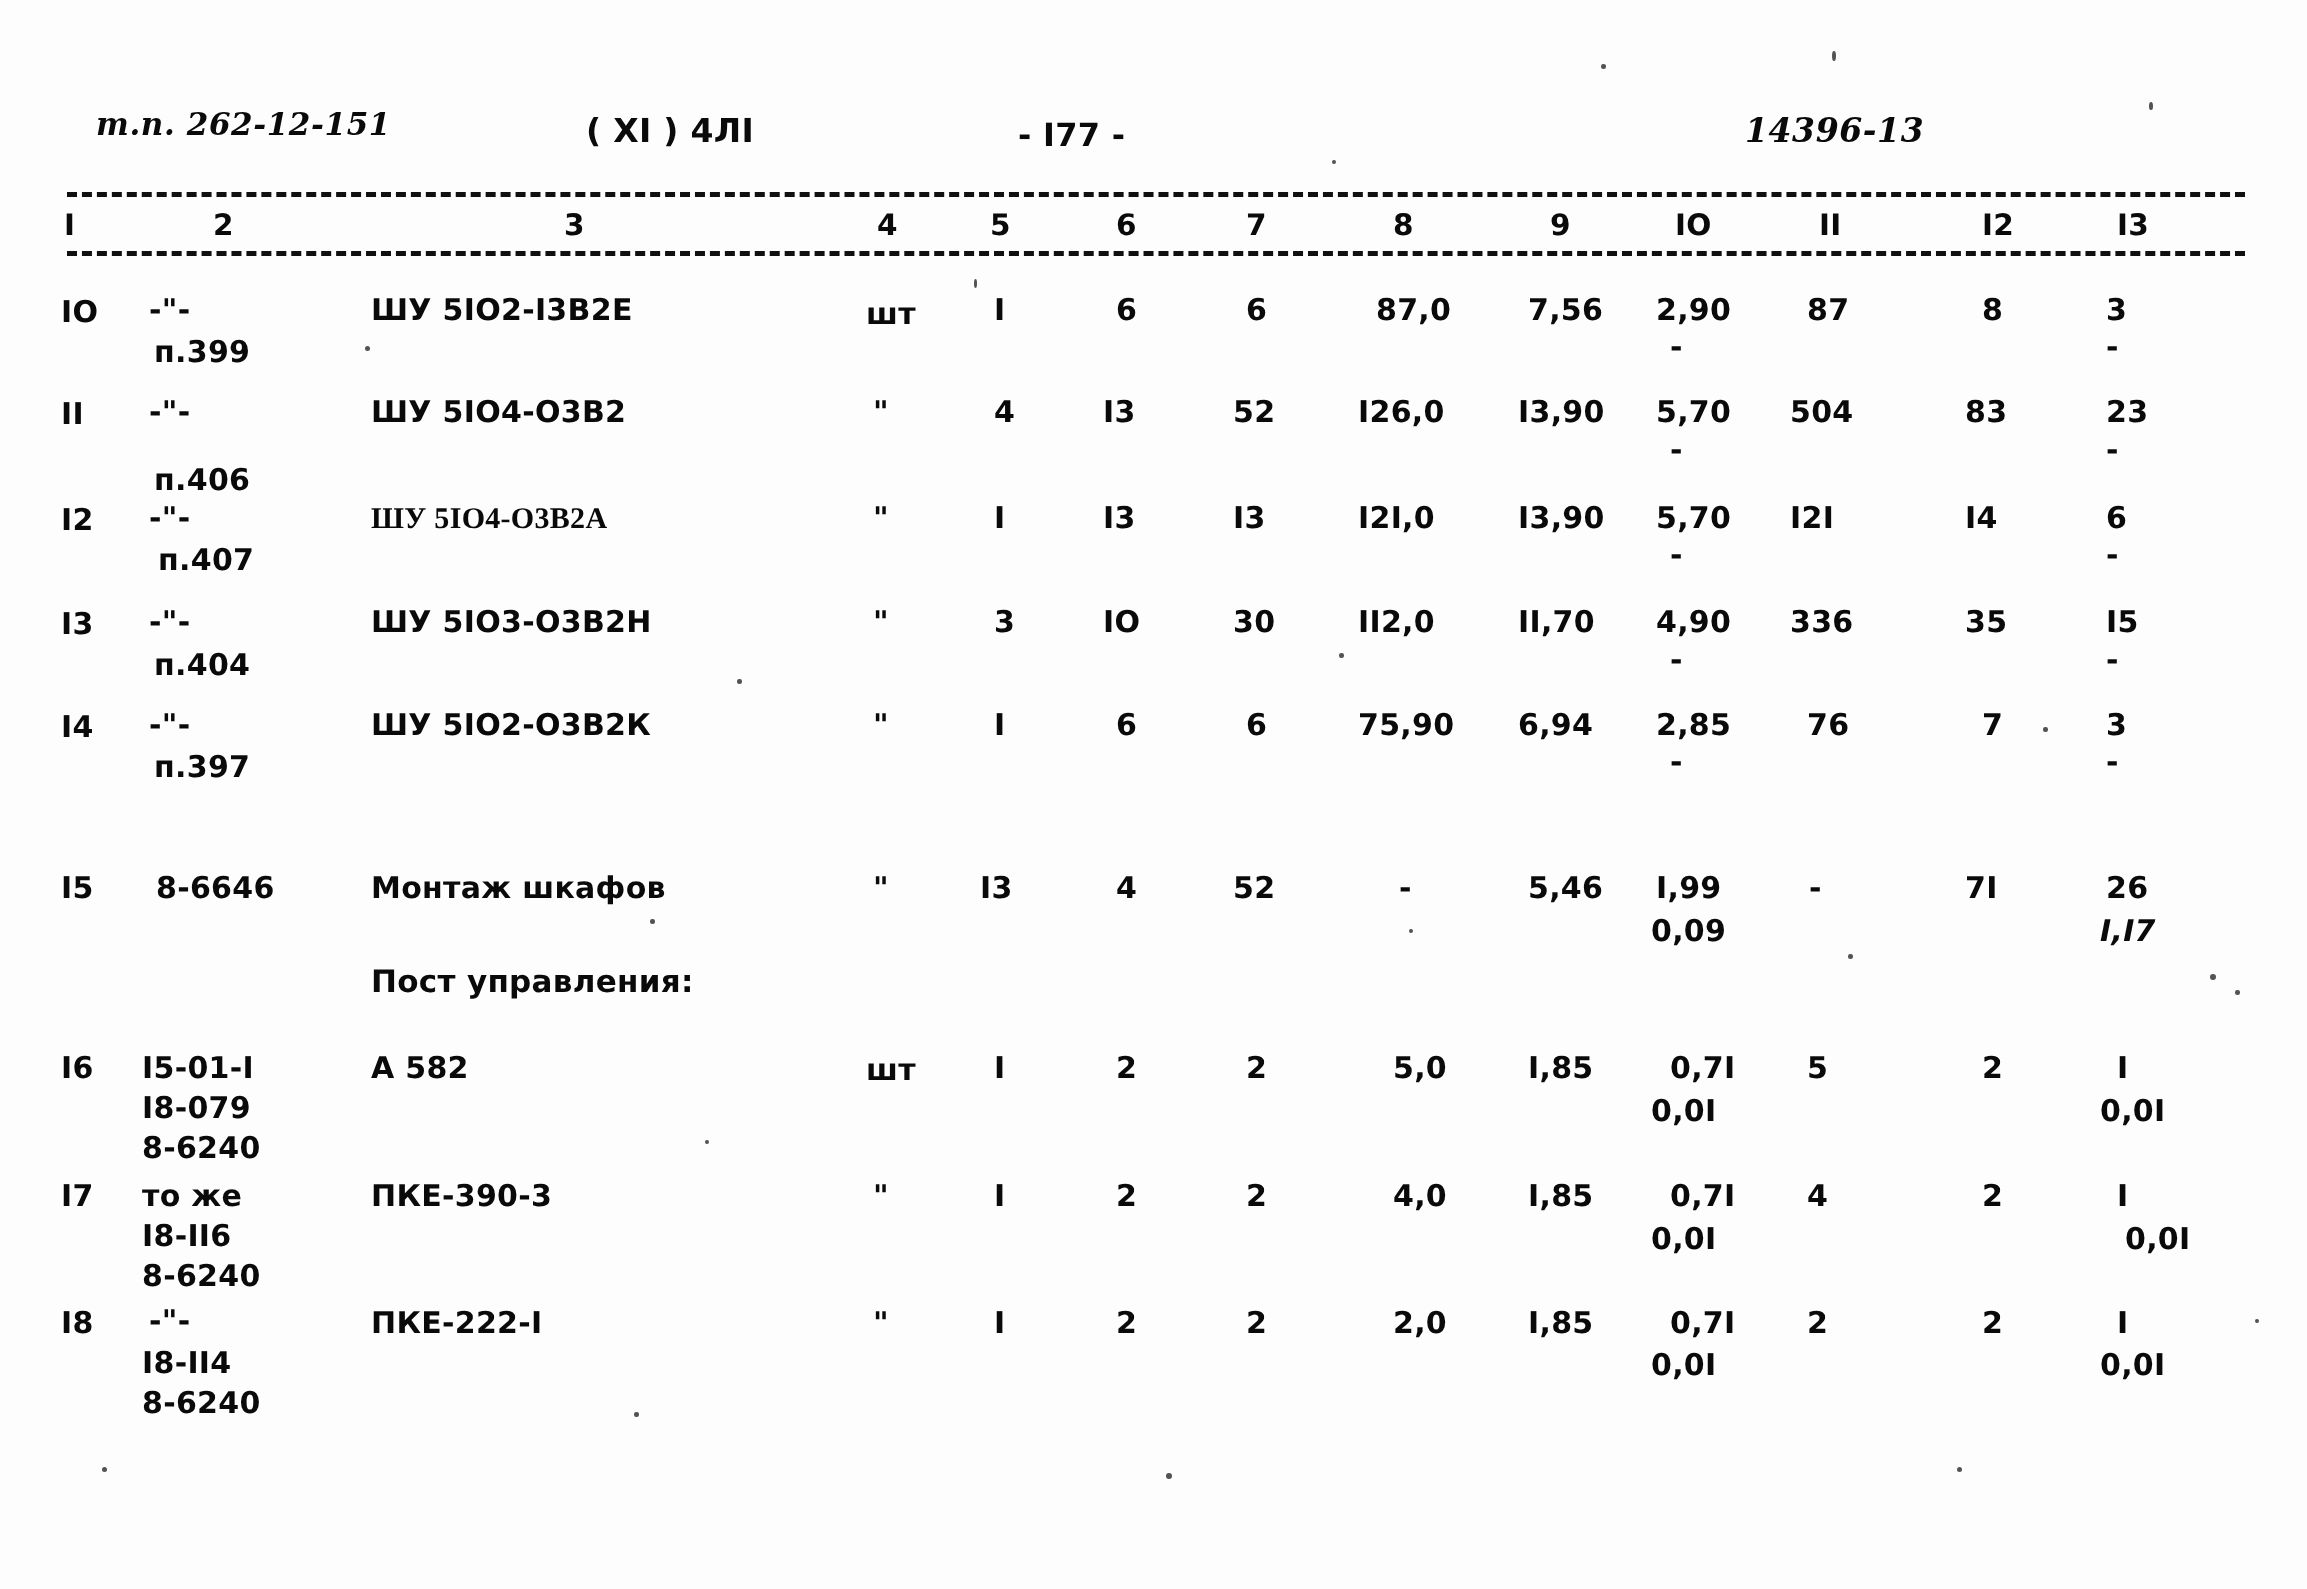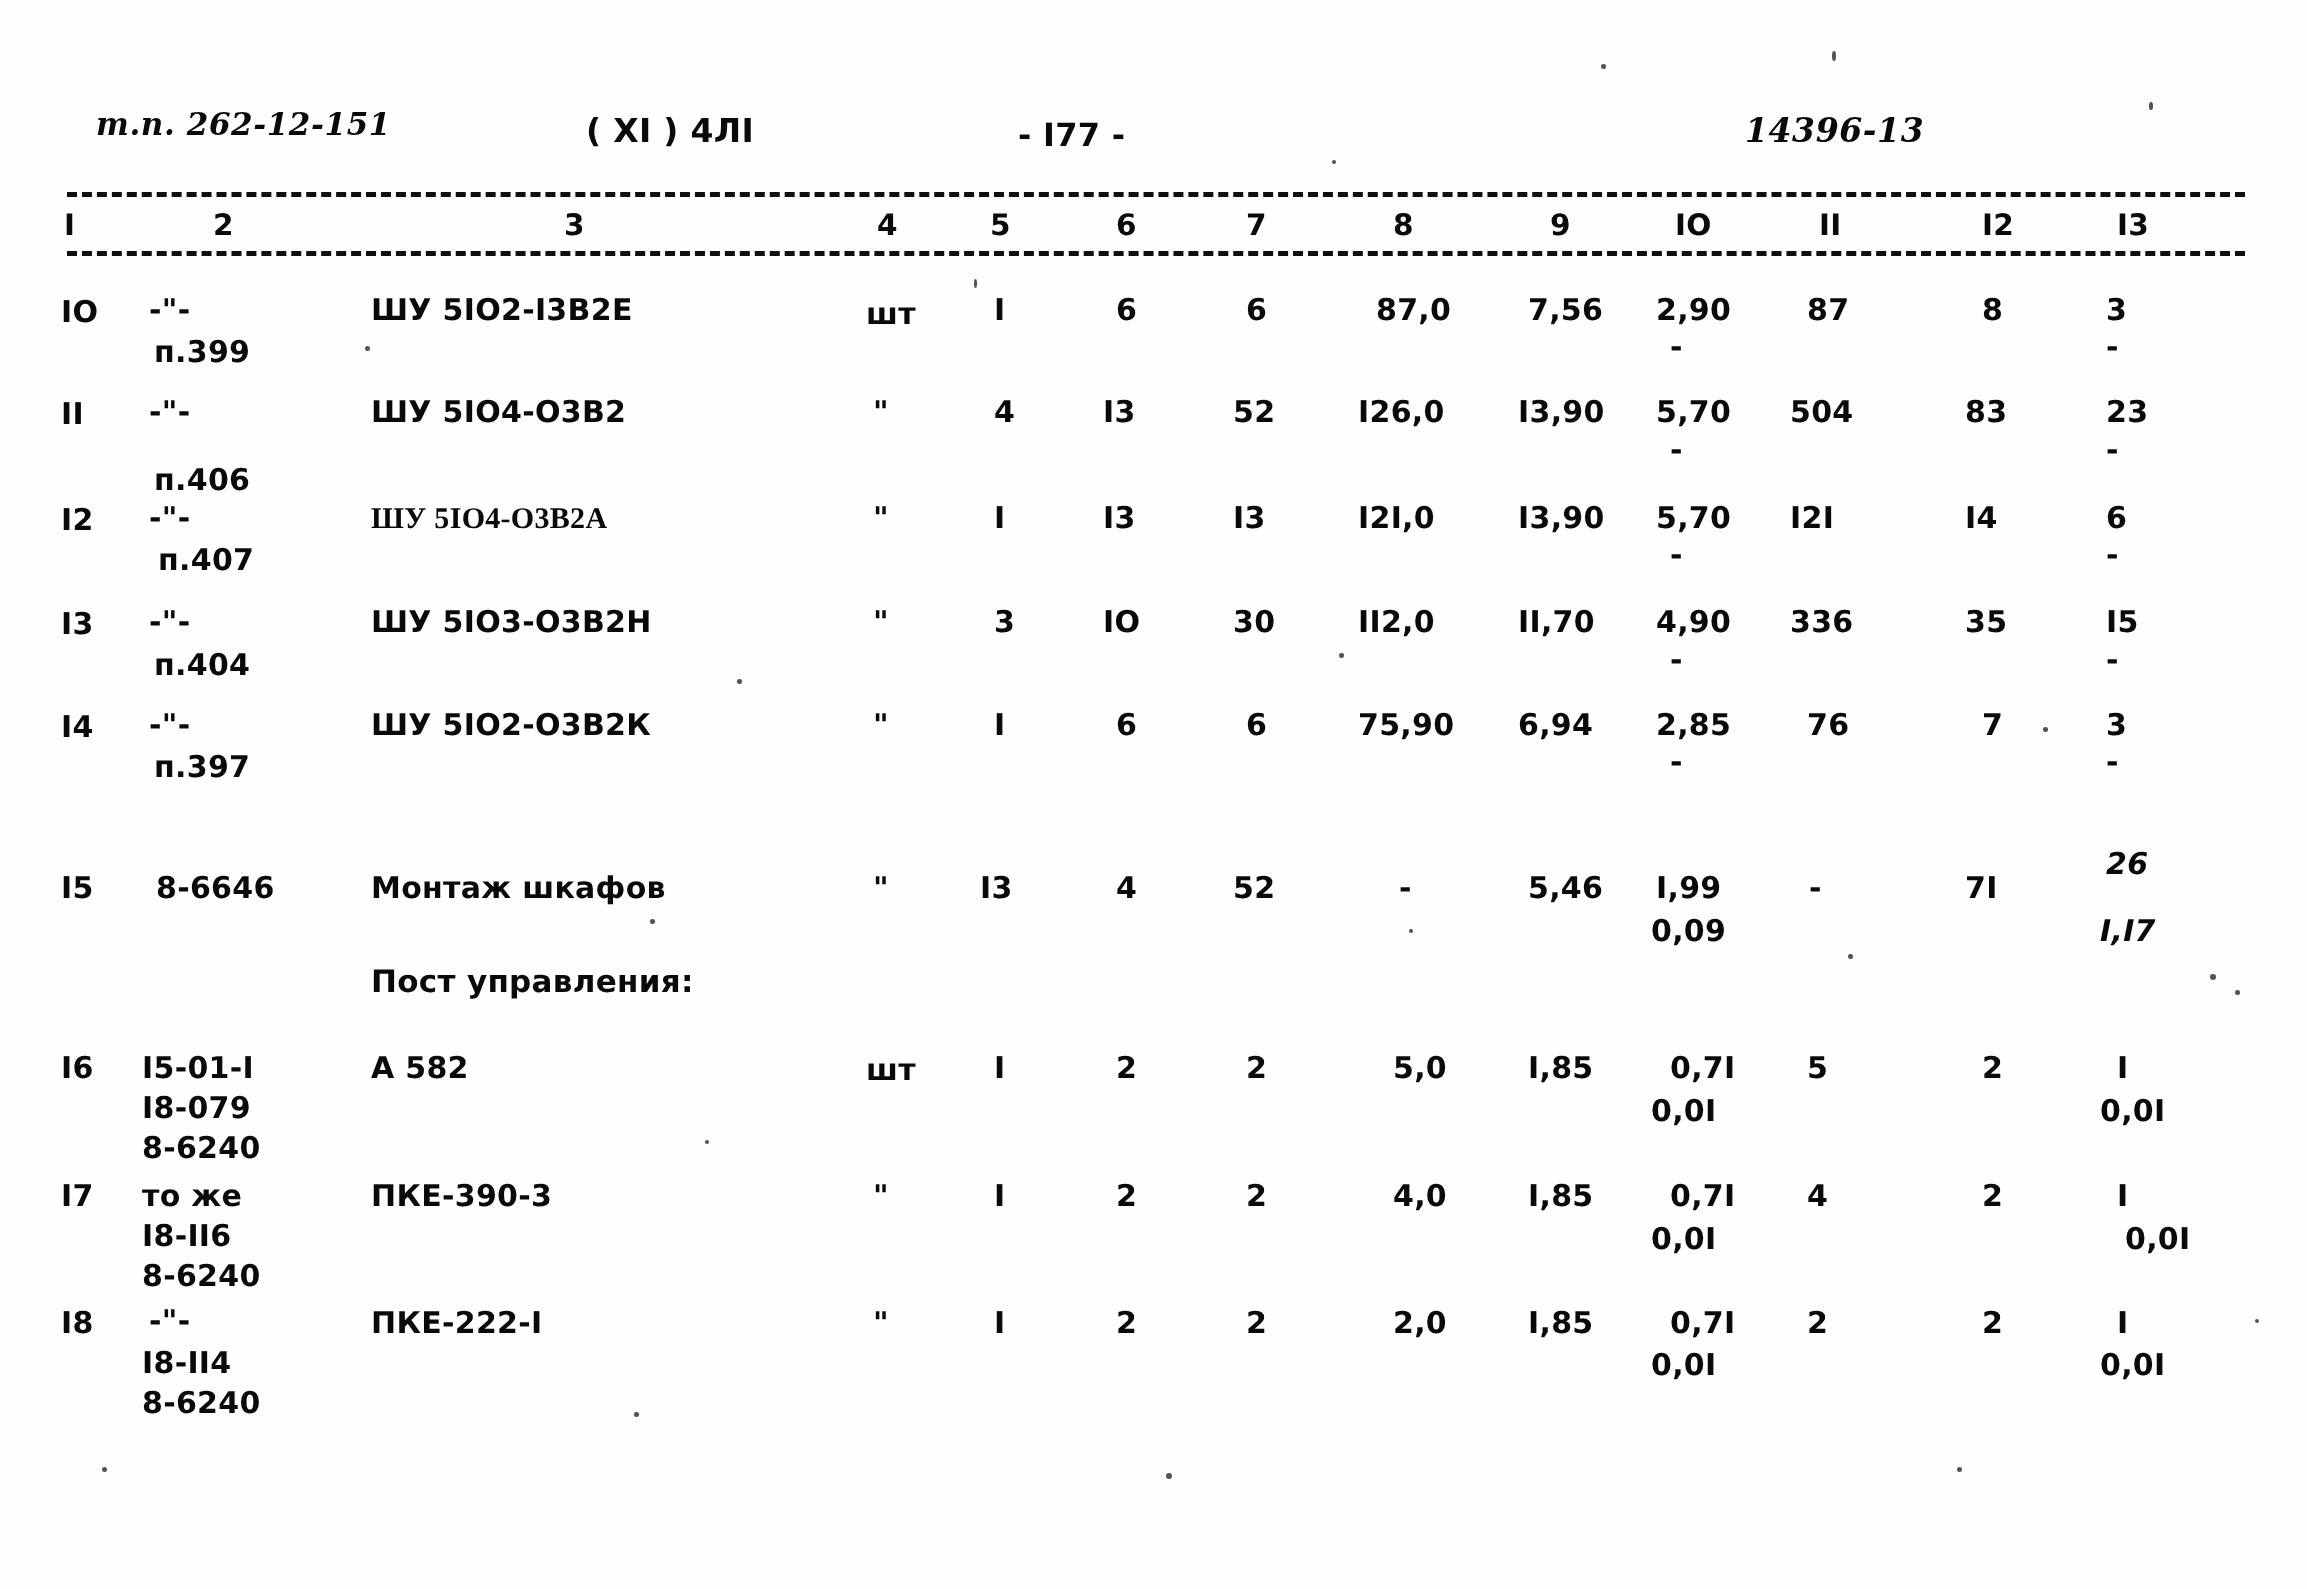--- a/index.html
+++ b/index.html
@@ -183,21 +183,21 @@
   <div class="t sz-cell" style="left:873px;top:874px;">"</div>
   <div class="t sz-cell" style="left:980px;top:874px;">I3</div>
   <div class="t sz-cell" style="left:1116px;top:874px;">4</div>
   <div class="t sz-cell" style="left:1233px;top:874px;">52</div>
   <div class="t sz-cell" style="left:1399px;top:874px;">-</div>
   <div class="t sz-cell" style="left:1528px;top:874px;">5,46</div>
   <div class="t sz-cell" style="left:1656px;top:874px;">I,99</div>
   <div class="t sz-cell" style="left:1651px;top:917px;">0,09</div>
   <div class="t sz-cell" style="left:1809px;top:874px;">-</div>
   <div class="t sz-cell" style="left:1965px;top:874px;">7I</div>
-  <div class="t sz-cell" style="left:2106px;top:850px;font-style:italic;">26</div>
+  <div class="t sz-cell" style="left:2106px;top:874px;">26</div>
   <div class="t sz-cell" style="left:2100px;top:917px;font-style:italic;">I,I7</div>
 
   <div class="t sz-sub" style="left:371px; top:967px; font-size:31px;">Пост управления:</div>
 
   <div class="t sz-cell" style="left:61px;  top:1054px;">I6</div>
   <div class="t sz-cell" style="left:142px; top:1054px;">I5-01-I</div>
   <div class="t sz-cell" style="left:142px; top:1094px;">I8-079</div>
   <div class="t sz-cell" style="left:142px; top:1134px;">8-6240</div>
   <div class="t sz-cell" style="left:371px; top:1054px;">А 582</div>
   <div class="t sz-cell" style="left:866px;top:1056px;">шт</div>

